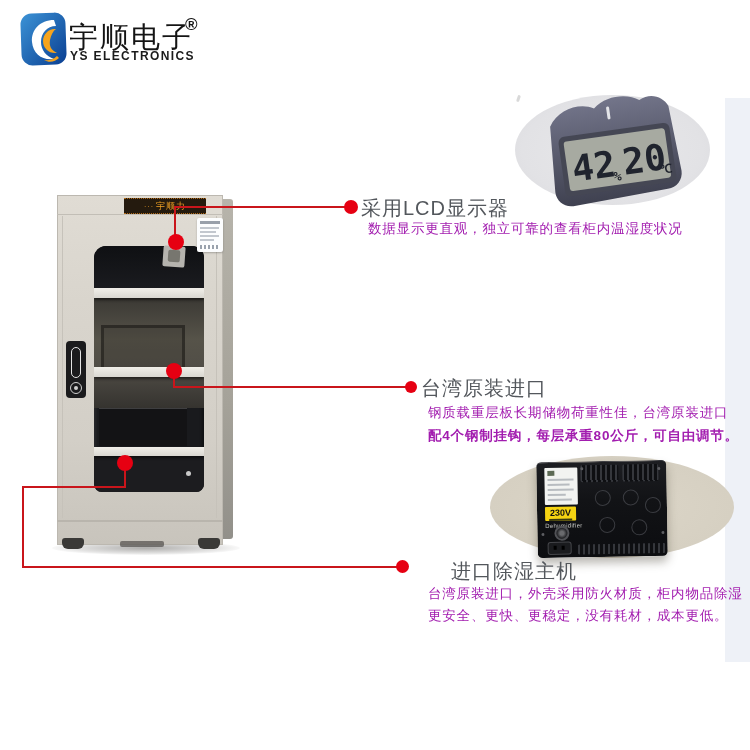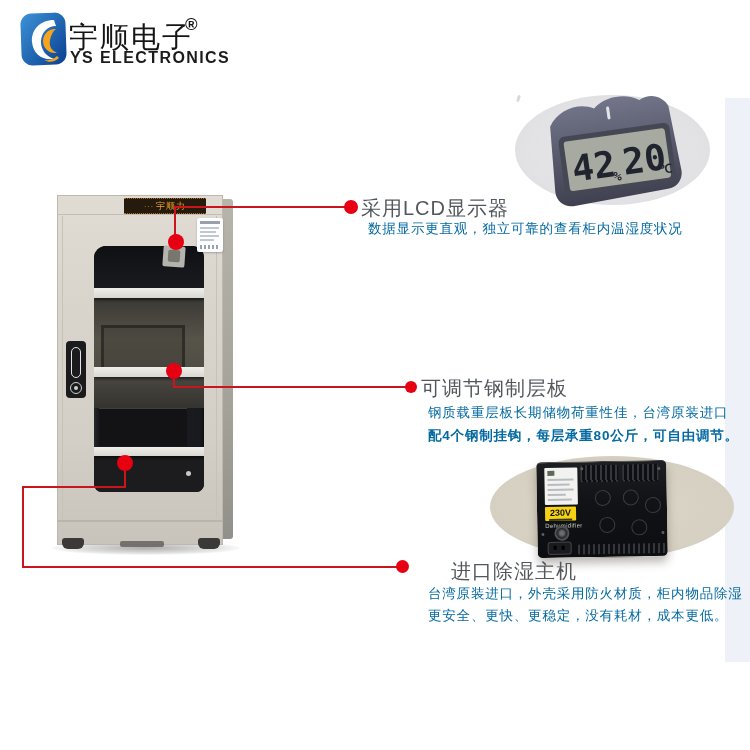--- a/index.html
+++ b/index.html
@@ -5,21 +5,21 @@
   html,body{margin:0;padding:0;background:#fff;}
   #stage{position:relative;width:750px;height:750px;background:#ffffff;overflow:hidden;
          font-family:"Liberation Sans","DejaVu Sans",sans-serif;}
   .abs{position:absolute;}
   
   .right-strip{left:725px;top:98px;width:25px;height:564px;background:#eef1f7;z-index:0;}
   
   .logo-tile{left:20px;top:11px;width:48px;height:56px;z-index:4;}
   .logo-cn{left:69px;top:18px;font-size:29px;font-weight:400;color:#141414;letter-spacing:2px;z-index:4;}
   .logo-reg{left:185px;top:15px;font-size:17px;font-weight:700;color:#141414;z-index:4;}
-  .logo-en{left:70px;top:49px;font-size:16px;font-weight:700;color:#1b1b1b;letter-spacing:1.4px;z-index:4;}
+  .logo-en{left:70px;top:49px;font-size:12px;font-weight:700;color:#1b1b1b;letter-spacing:1.4px;z-index:4;}
   
   .cab-shadow{left:52px;top:541px;width:188px;height:14px;border-radius:50%;
       background:radial-gradient(ellipse at center,rgba(40,38,34,.38) 0%,rgba(40,38,34,.12) 55%,rgba(40,38,34,0) 75%);z-index:1;}
   .cab-side{left:222px;top:199px;width:11px;height:340px;border-radius:0 3px 3px 0;
       background:linear-gradient(180deg,#b7b4ab,#a5a299 60%,#92908a);z-index:1;}
   .cab-body{left:57px;top:195px;width:166px;height:350px;z-index:1;
       background:linear-gradient(180deg,#e0dcd4 0%,#d9d5cd 30%,#d3cfc7 70%,#c8c4bc 100%);
       border:1px solid #bcb8b0;box-sizing:border-box;}
   .cab-topseam{left:57px;top:214px;width:166px;height:1px;background:#c2beb6;z-index:2;}
   .cab-doorline-l{left:62px;top:216px;width:1px;height:302px;background:#c6c2ba;z-index:2;}
@@ -59,21 +59,21 @@
   .handle-lock:after{content:"";position:absolute;left:3px;top:3px;width:4px;height:4px;border-radius:50%;background:#cfcfcf;}
   .base-seam{left:57px;top:520px;width:166px;height:2px;background:#b9b5ad;z-index:2;}
   .foot{background:#3a3937;border-radius:3px 3px 6px 6px;z-index:2;}
   .foot-l{left:62px;top:538px;width:22px;height:11px;} .foot-r{left:198px;top:538px;width:22px;height:11px;}
   .foot-m{left:120px;top:541px;width:44px;height:6px;background:#514f4b;opacity:.7;border-radius:2px;z-index:2;}
   
   .red-line{position:absolute;background:#c9151b;z-index:5;}
   .red-dot{position:absolute;background:#e60012;border-radius:50%;z-index:6;}
   
   .co-title{position:absolute;font-size:20px;font-weight:400;color:#53575c;letter-spacing:1px;z-index:6;white-space:nowrap;}
-  .co-desc{position:absolute;font-size:13.5px;color:#0369a1;letter-spacing:.8px;z-index:6;white-space:nowrap;}
+  .co-desc{position:absolute;font-size:13.5px;color:#a21caf;letter-spacing:.8px;z-index:6;white-space:nowrap;}
   
   .lcd-ellipse{left:515px;top:95px;width:195px;height:110px;border-radius:50%;z-index:1;
       background:radial-gradient(ellipse at center,#e8e8ea 0%,#e2e2e5 65%,#d9d9dd 100%);}
   .lcd-svg{left:520px;top:88px;width:190px;height:120px;z-index:2;}
   .photo-mark{left:517px;top:95px;width:3px;height:7px;background:#cfcfcf;transform:rotate(18deg);border-radius:2px;z-index:2;opacity:.8;}
   
   .dh-ellipse{left:490px;top:456px;width:244px;height:102px;border-radius:50%;z-index:1;
       background:radial-gradient(ellipse at center,#dcd6c8 0%,#d6d0c2 70%,#cfc9bb 100%);}
   .dh-unit{left:537px;top:461px;width:130px;height:95px;border-radius:5px;z-index:2;transform:rotate(-1deg);
       background:linear-gradient(180deg,#1d1e22,#121316 40%,#0c0d10);border-top:1px solid #34353a;
@@ -179,21 +179,21 @@
   <div class="red-dot" style="left:117px;top:455px;width:16px;height:16px;"></div>
   <div class="red-line" style="left:124px;top:463px;width:2px;height:25px;"></div>
   <div class="red-line" style="left:22px;top:486px;width:104px;height:2px;"></div>
   <div class="red-line" style="left:22px;top:486px;width:2px;height:82px;"></div>
   <div class="red-line" style="left:22px;top:566px;width:377px;height:2px;"></div>
   <div class="red-dot" style="left:396px;top:560px;width:13px;height:13px;"></div>
 
   <div class="co-title" style="left:361px;top:195px;">采用LCD显示器</div>
   <div class="co-desc" style="left:368px;top:220px;">数据显示更直观，独立可靠的查看柜内温湿度状况</div>
 
-  <div class="co-title" style="left:421px;top:375px;">可调节钢制层板</div>
+  <div class="co-title" style="left:421px;top:375px;">台湾原装进口</div>
   <div class="co-desc" style="left:428px;top:404px;">钢质载重层板长期储物荷重性佳，台湾原装进口</div>
   <div class="co-desc" style="left:428px;top:427px;font-weight:bold;">配4个钢制挂钩，每层承重80公斤，可自由调节。</div>
 
   <div class="co-title" style="left:419px;top:558px;margin-left:32px;">进口除湿主机</div>
   <div class="co-desc" style="left:428px;top:607px;">更安全、更快、更稳定，没有耗材，成本更低。</div>
   <div class="co-desc" style="left:428px;top:585px;">台湾原装进口，外壳采用防火材质，柜内物品除湿</div>
 
   <div class="abs lcd-ellipse"></div>
   <div class="abs photo-mark"></div>
   <div class="abs lcd-svg">

